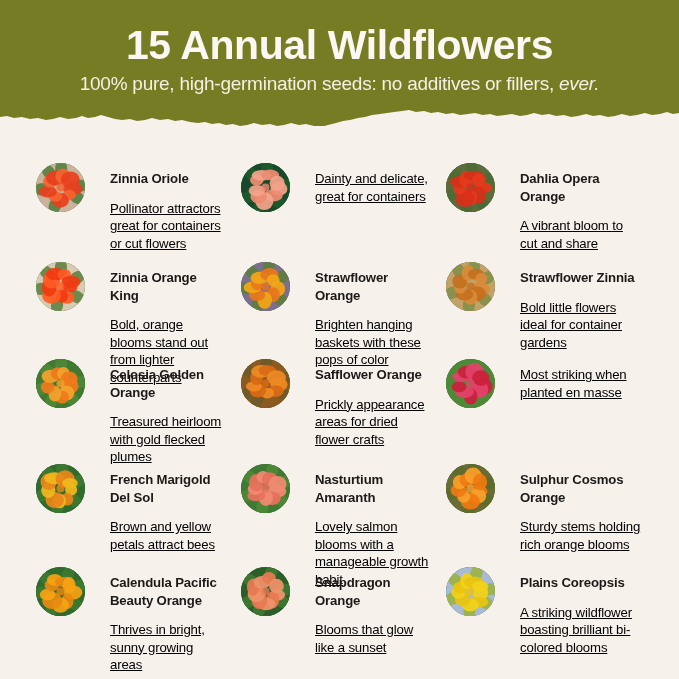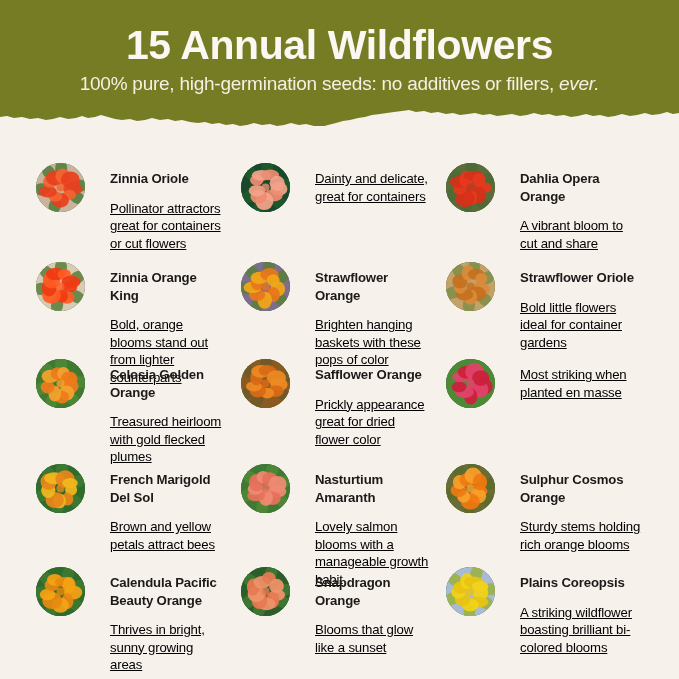--- a/index.html
+++ b/index.html
@@ -350,21 +350,21 @@
               <ellipse cx="13.0" cy="27.4" rx="8.0" ry="5.0" fill="#EE8A22" opacity="0.93"></ellipse>
               <ellipse cx="15.6" cy="18.7" rx="6.4" ry="7.5" fill="#D96B16" opacity="0.93"></ellipse>
               <ellipse cx="20.0" cy="12.4" rx="9.9" ry="6.3" fill="#EE8A22" opacity="0.93"></ellipse>
               <ellipse cx="26.3" cy="11.4" rx="8.8" ry="5.3" fill="#D96B16" opacity="0.93"></ellipse>
               <ellipse cx="35.3" cy="18.7" rx="9.7" ry="7.4" fill="#EE8A22" opacity="0.93"></ellipse>
     <circle cx="24.5" cy="24.5" r="4" fill="#D96B16" opacity="0.8"></circle>
   </svg>
           </div>
           <div class="item-text">
             <p class="item-title">Safflower Orange</p>
-            <p class="item-desc">Prickly appearance great for dried flower color</p>
+            <p class="item-desc">Prickly appearance areas for dried flower crafts</p>
           </div>
         </div>
         <div class="item" style="top: 319px;">
           <div class="thumb">
             <svg width="49" height="49" viewBox="0 0 49 49">
     <rect width="49" height="49" fill="#3F7A32"></rect>
     <ellipse cx="39.6" cy="36.0" rx="9" ry="6" fill="#4E8A36" opacity="0.85" transform="rotate(37 39.6 36.0)"></ellipse>
               <ellipse cx="21.4" cy="43.2" rx="9" ry="6" fill="#4E8A36" opacity="0.85" transform="rotate(99 21.4 43.2)"></ellipse>
               <ellipse cx="6.8" cy="31.3" rx="9" ry="6" fill="#4E8A36" opacity="0.85" transform="rotate(158 6.8 31.3)"></ellipse>
               <ellipse cx="9.1" cy="13.4" rx="9" ry="6" fill="#4E8A36" opacity="0.85" transform="rotate(215 9.1 13.4)"></ellipse>
@@ -459,21 +459,21 @@
               <ellipse cx="18.5" cy="32.6" rx="8.7" ry="5.8" fill="#C4701F" opacity="0.93"></ellipse>
               <ellipse cx="14.2" cy="25.9" rx="6.1" ry="5.8" fill="#D98B3A" opacity="0.93"></ellipse>
               <ellipse cx="13.9" cy="19.5" rx="7.6" ry="6.9" fill="#C4701F" opacity="0.93"></ellipse>
               <ellipse cx="22.2" cy="10.9" rx="6.5" ry="7.8" fill="#D98B3A" opacity="0.93"></ellipse>
               <ellipse cx="30.0" cy="12.3" rx="8.3" ry="5.5" fill="#C4701F" opacity="0.93"></ellipse>
               <ellipse cx="35.3" cy="16.8" rx="6.1" ry="5.7" fill="#D98B3A" opacity="0.93"></ellipse>
     <circle cx="24.5" cy="24.5" r="4" fill="#C4701F" opacity="0.8"></circle>
   </svg>
           </div>
           <div class="item-text">
-            <p class="item-title">Strawflower Oriole</p>
+            <p class="item-title">Strawflower Zinnia</p>
             <p class="item-desc">Bold little flowers ideal for container gardens</p>
           </div>
         </div>
         <div class="item" style="top: 214px;">
           <div class="thumb">
             <svg width="49" height="49" viewBox="0 0 49 49">
     <rect width="49" height="49" fill="#4C8A38"></rect>
     <ellipse cx="36.5" cy="39.2" rx="9" ry="6" fill="#4E8A36" opacity="0.85" transform="rotate(51 36.5 39.2)"></ellipse>
               <ellipse cx="17.7" cy="42.2" rx="9" ry="6" fill="#4E8A36" opacity="0.85" transform="rotate(110 17.7 42.2)"></ellipse>
               <ellipse cx="6.2" cy="29.6" rx="9" ry="6" fill="#4E8A36" opacity="0.85" transform="rotate(163 6.2 29.6)"></ellipse>

